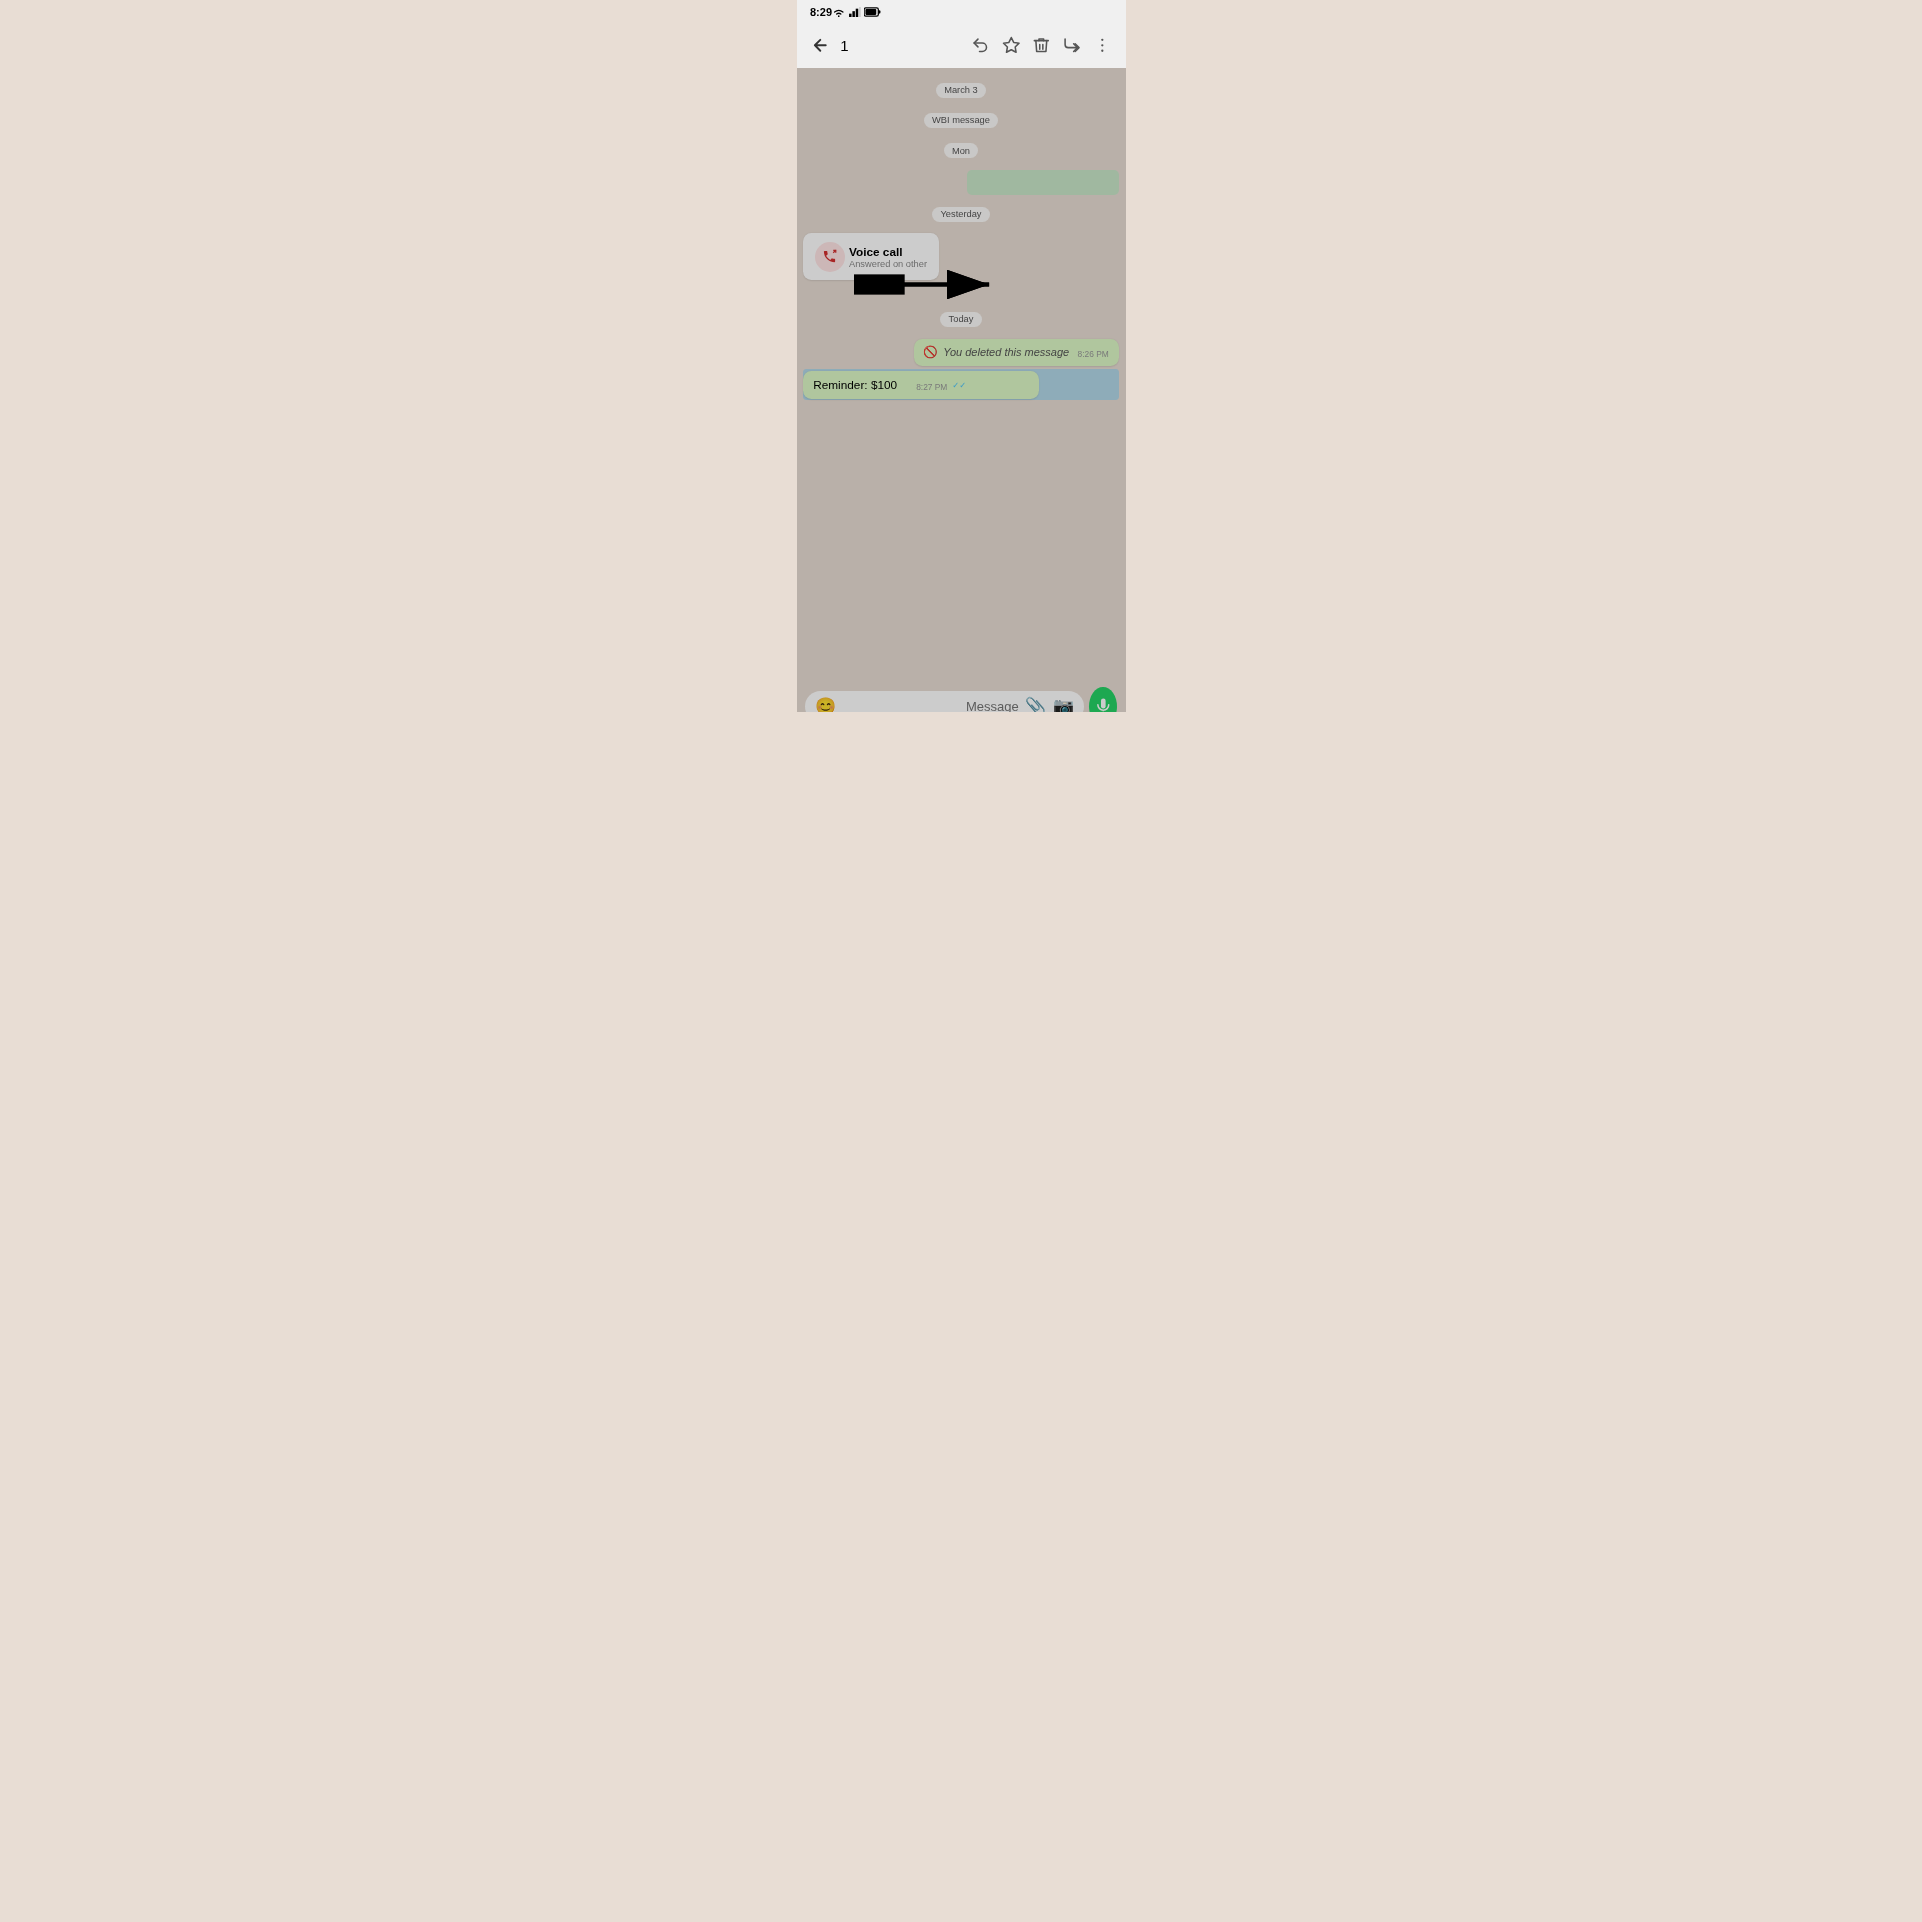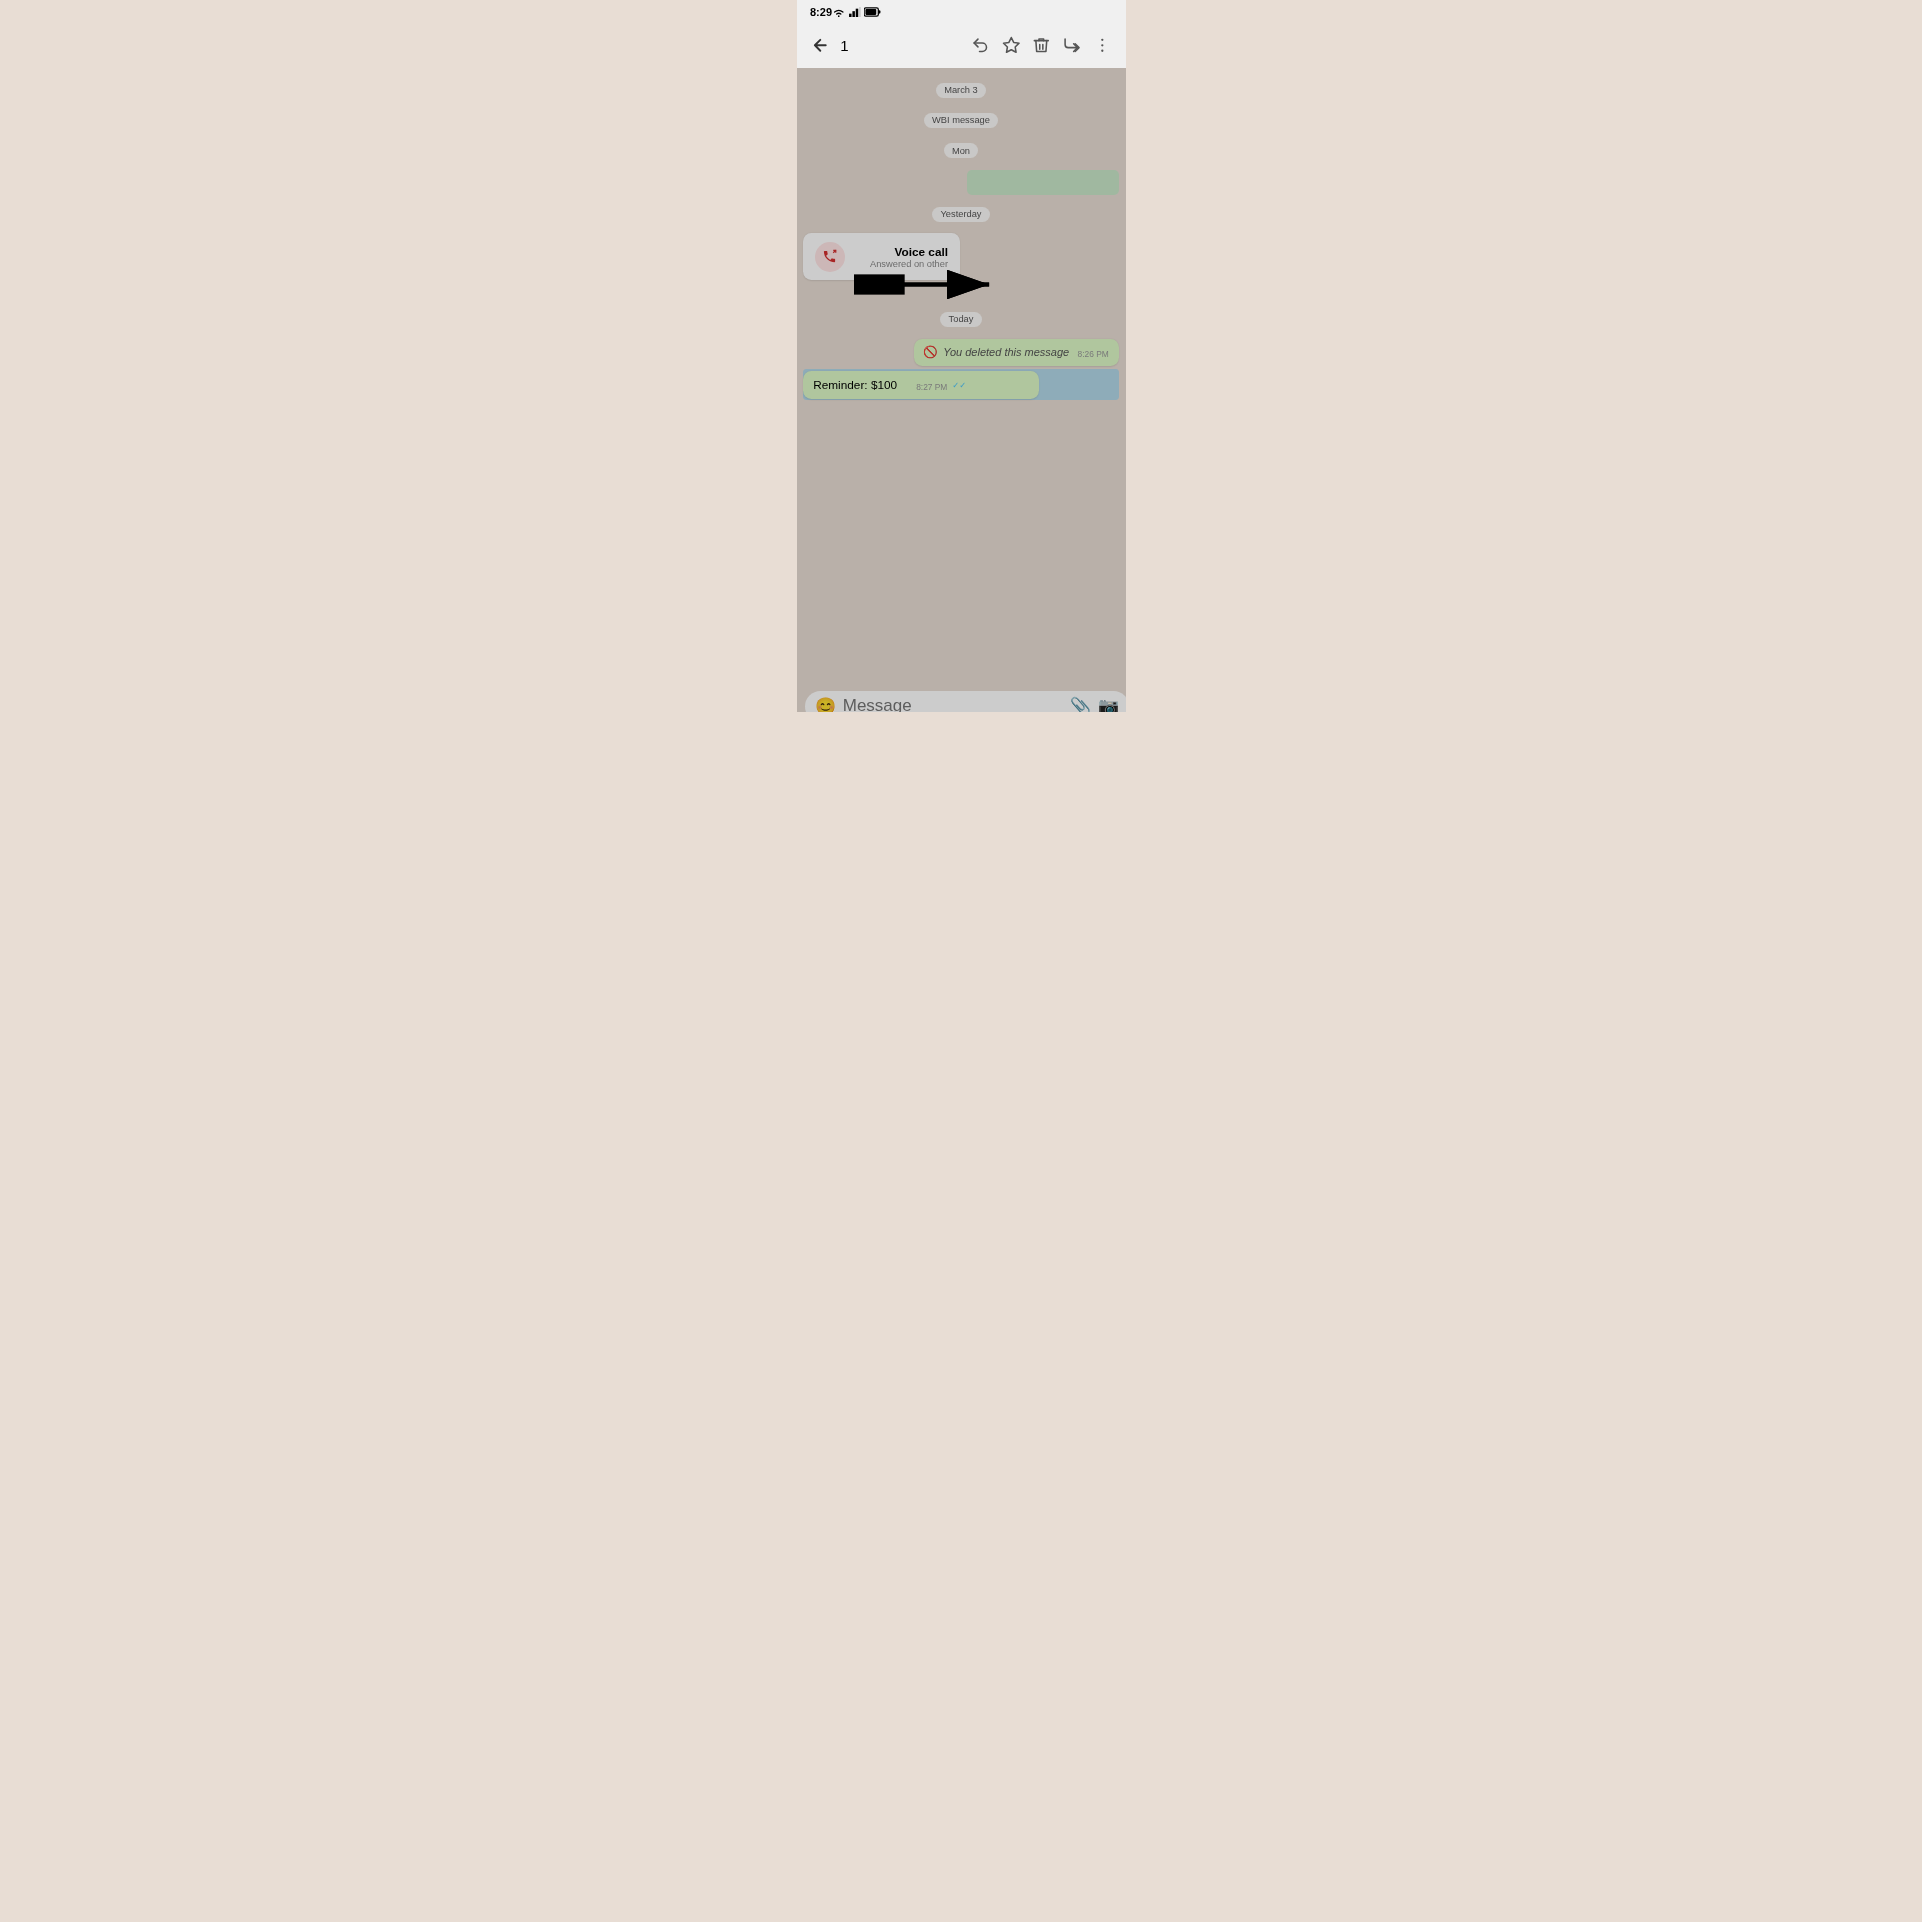--- a/index.html
+++ b/index.html
@@ -122,25 +122,24 @@
       gap: 3.4px;
     }
 
     
     .voice-call-bubble {
       background: #fff;
       border-radius: 8.4px;
       padding: 8.4px 11.8px;
       display: flex;
       align-items: center;
-      gap: 25px;
+      gap: 4px;
       max-width: 219px;
       align-self: flex-start;
       box-shadow: 0 0.8px 1.7px rgba(0,0,0,0.1);
-      text-align: right;
     }
 
     .call-icon-circle {
       width: 30px;
       height: 30px;
       background: #ffe5e5;
       border-radius: 50%;
       display: flex;
       align-items: center;
       justify-content: center;
@@ -468,21 +467,21 @@
       </div>
     </div>
   </div>
 
   <div class="overlay-dim" style="position:absolute; top:0; left:0; right:0; bottom:0; background:rgba(0,0,0,0.2); z-index:89;"></div>
 
 
   <div class="input-bar" style="position:absolute; bottom:17px; left:0; right:0;">
     <div class="message-input-container">
       <span class="emoji-icon">😊</span>
-      <input type="text" style="flex: 1 1 0%; border: none; outline: none; font-size: 17px; color: rgb(0, 0, 0); background: transparent;" placeholder="Message">
+      <input type="text" style="flex: 1 1 0%; border: none; outline: none; font-size: 13px; color: rgb(0, 0, 0); background: transparent; text-align: right;" placeholder="Message">
       <span class="attach-icon">📎</span>
       <span class="camera-icon">📷</span>
     </div>
     <div class="mic-button">
       <svg width="18.6" height="18.6" viewBox="0 0 24 24" fill="white">
         <rect x="9" y="2" width="6" height="13" rx="3"></rect>
         <path d="M5 10a7 7 0 0 0 14 0" stroke="white" stroke-width="2" fill="none" stroke-linecap="round"></path>
         <line x1="12" y1="19" x2="12" y2="22" stroke="white" stroke-width="2"></line>
         <line x1="9" y1="22" x2="15" y2="22" stroke="white" stroke-width="2"></line>
       </svg>

